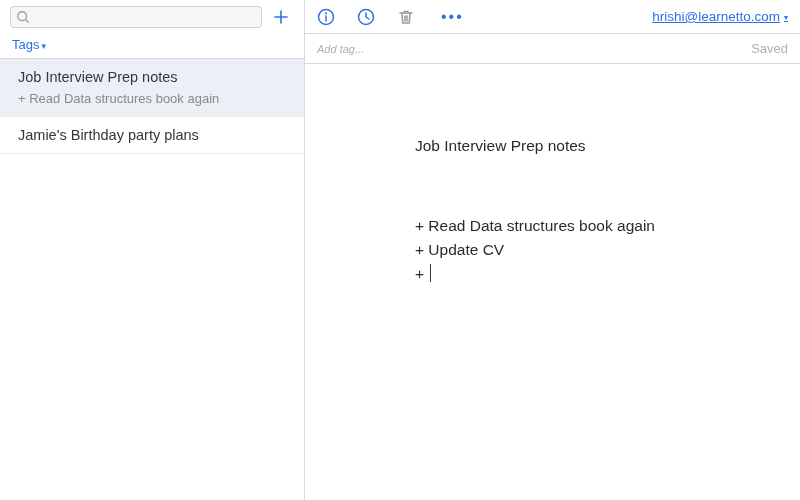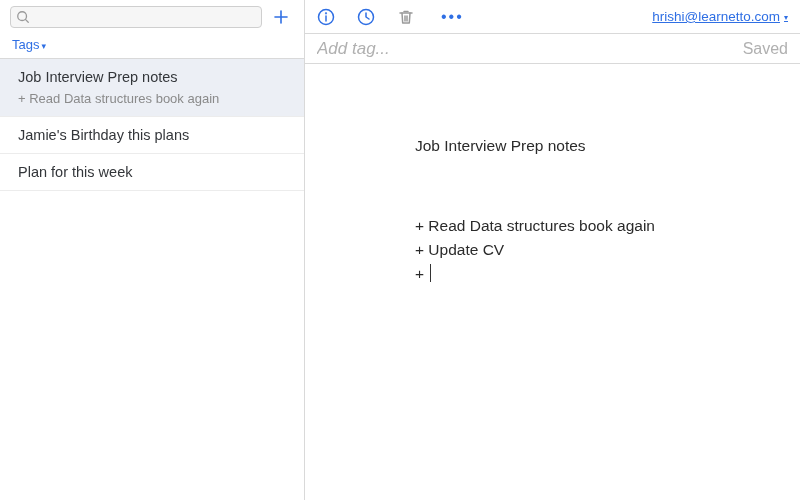--- a/index.html
+++ b/index.html
@@ -31,23 +31,23 @@
   .tool-icons { display: flex; align-items: center; gap: 22px; }
   .tbtn { width: 18px; height: 18px; display: flex; align-items: center; justify-content: center; cursor: pointer; }
   .tbtn svg { width: 18px; height: 18px; fill: none; stroke: #2f6fe4; stroke-width: 1.5; stroke-linecap: round; stroke-linejoin: round; }
   .tbtn.trash svg { stroke: #9a9a9a; }
   .more-dots { color: #2f6fe4; letter-spacing: 2px; font-size: 16px; cursor: pointer; padding: 0 4px; }
   .toolbar-spacer { flex: 1; }
   .account { color: #2f6fe4; font-size: 13.5px; cursor: pointer; display: inline-flex; align-items: center; gap: 4px; text-decoration: underline; }
   .account .caret { font-size: 8px; color: #2f6fe4; }
 
   .tagbar { height: 30px; border-bottom: 1px solid #d9d9d9; display: flex; align-items: center; padding: 0 12px; }
-  .tag-input { flex: 1; border: none; outline: none; font-size: 17px; color: #0f172a; }
+  .tag-input { flex: 1; border: none; outline: none; font-size: 11px; color: #0f172a; }
   .tag-input::placeholder { color: #b0b0b0; font-style: italic; }
-  .saved { font-size: 16px; color: #b0b0b0; }
+  .saved { font-size: 13px; color: #b0b0b0; }
 
   .editor { flex: 1; padding: 22px 110px; font-size: 15.5px; line-height: 1.55; color: #2b2b2b; white-space: pre-wrap; position: relative; font-family: "Helvetica Neue", Arial, sans-serif; }
   .editor .body { margin-top: 8px; }
   .text-cursor { display: inline-block; width: 0; height: 18px; border-left: 1px solid #333; vertical-align: text-bottom; margin-left: 2px; }
 </style>
 </head>
 <body>
 
 <div class="sidebar">
   <div class="sidebar-top">
@@ -70,24 +70,21 @@
       <span>Tags</span>
         <span class="caret">▾</span>
     </span>
   </div>
   <div class="note-list">
     <div class="note-item selected">
       <div class="note-title">Job Interview Prep notes</div>
       <div class="note-preview">+ Read Data structures book again</div>
     </div>
     <div class="note-item">
-      <div class="note-title">Jamie's Birthday this plans</div>
-    </div>
-    <div class="note-item">
-      <div class="note-title">Plan for this week</div>
+      <div class="note-title">Jamie's Birthday party plans</div>
     </div>
   </div>
 </div>
 
 <div class="main">
   <div class="toolbar">
     <div class="tool-icons">
       <span class="tbtn">
         <svg viewBox="0 0 18 18">
             <circle cx="9" cy="9" r="7.5"></circle>

